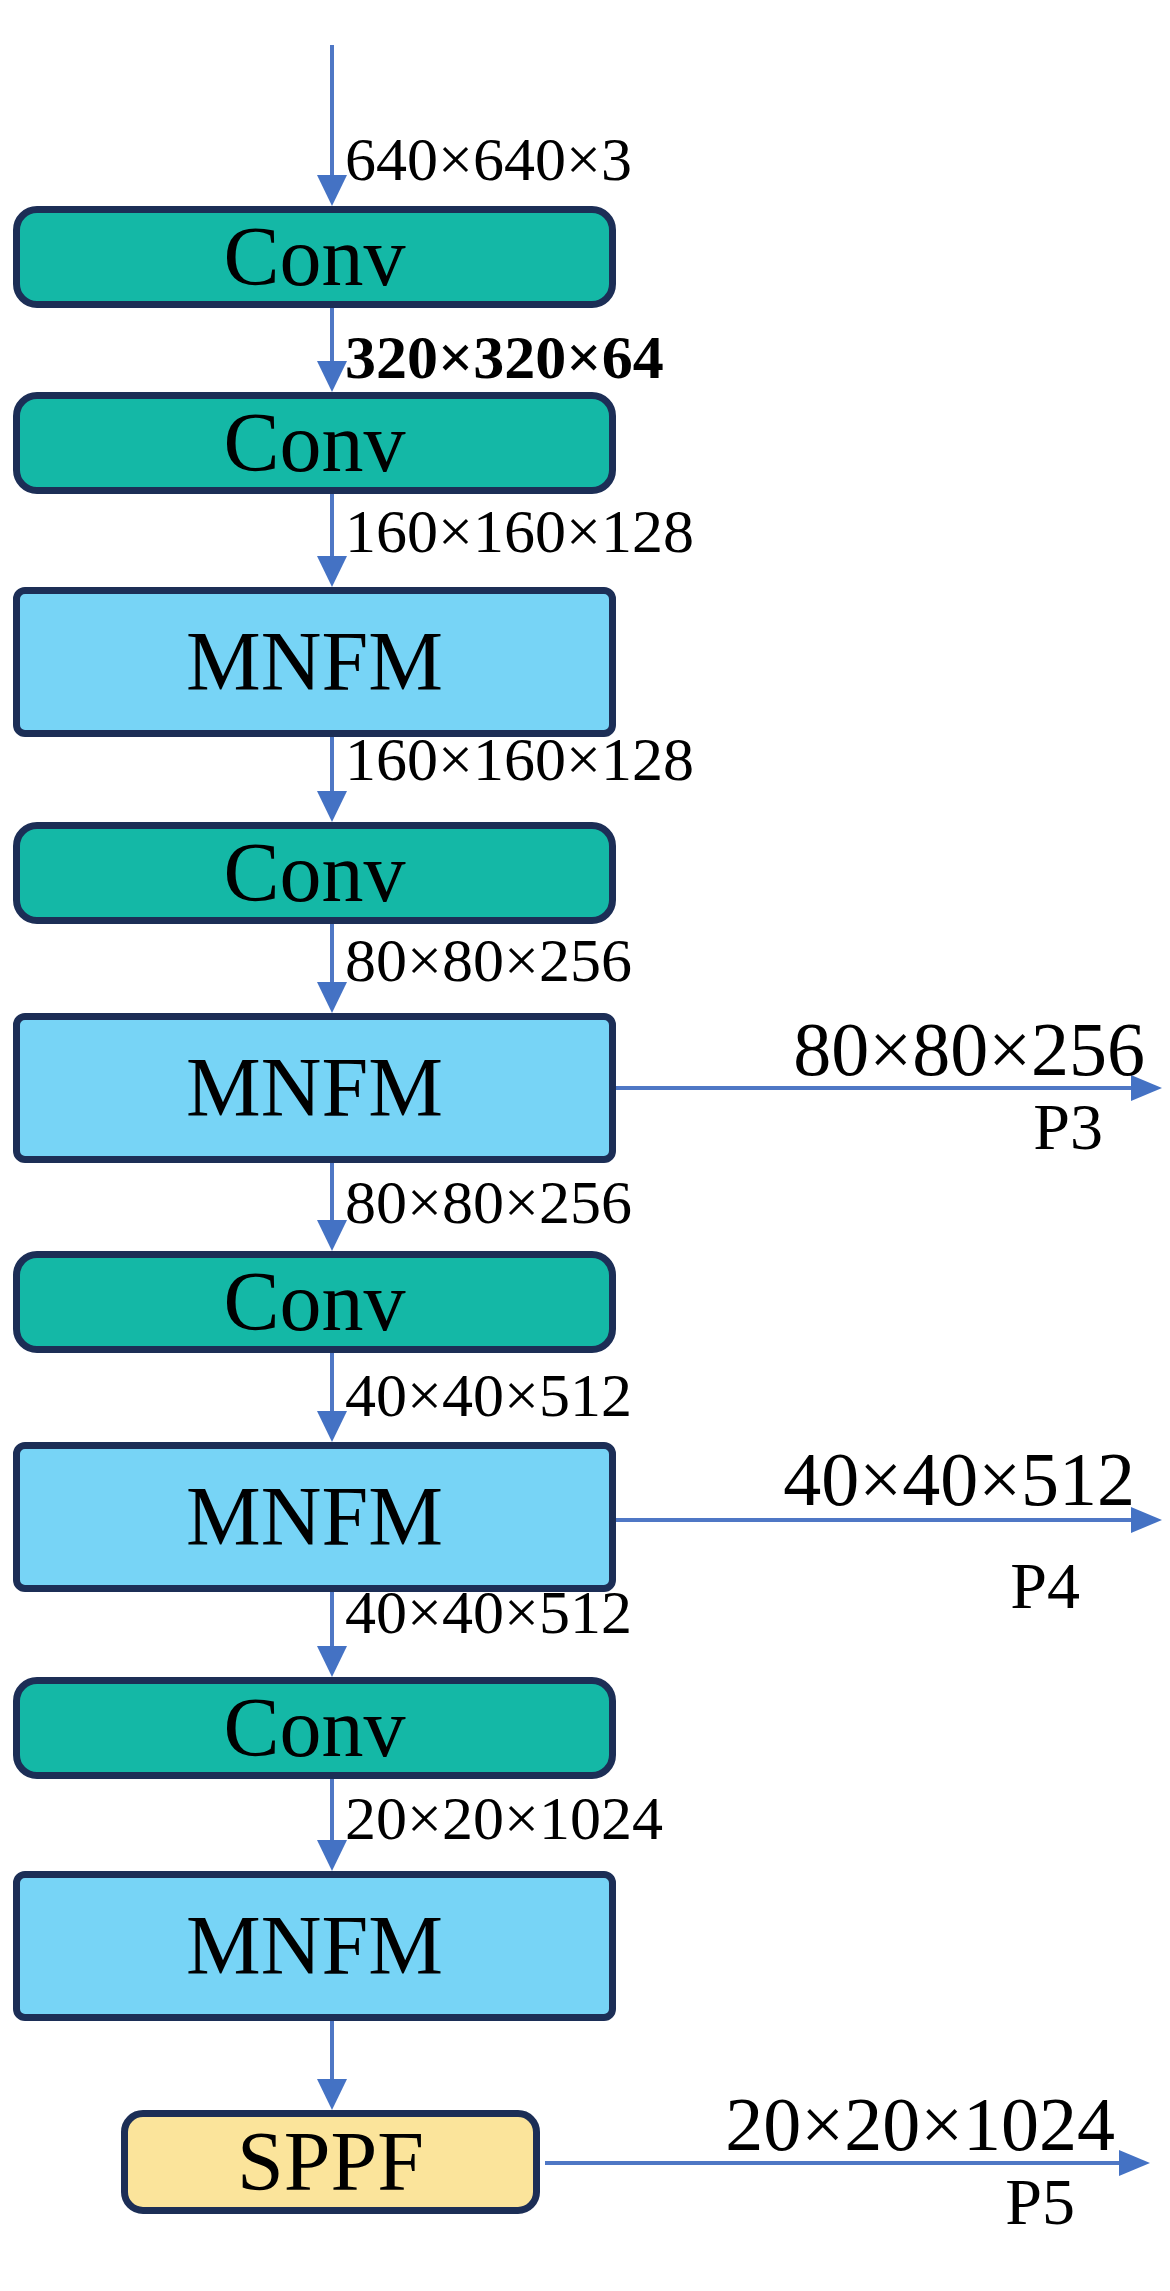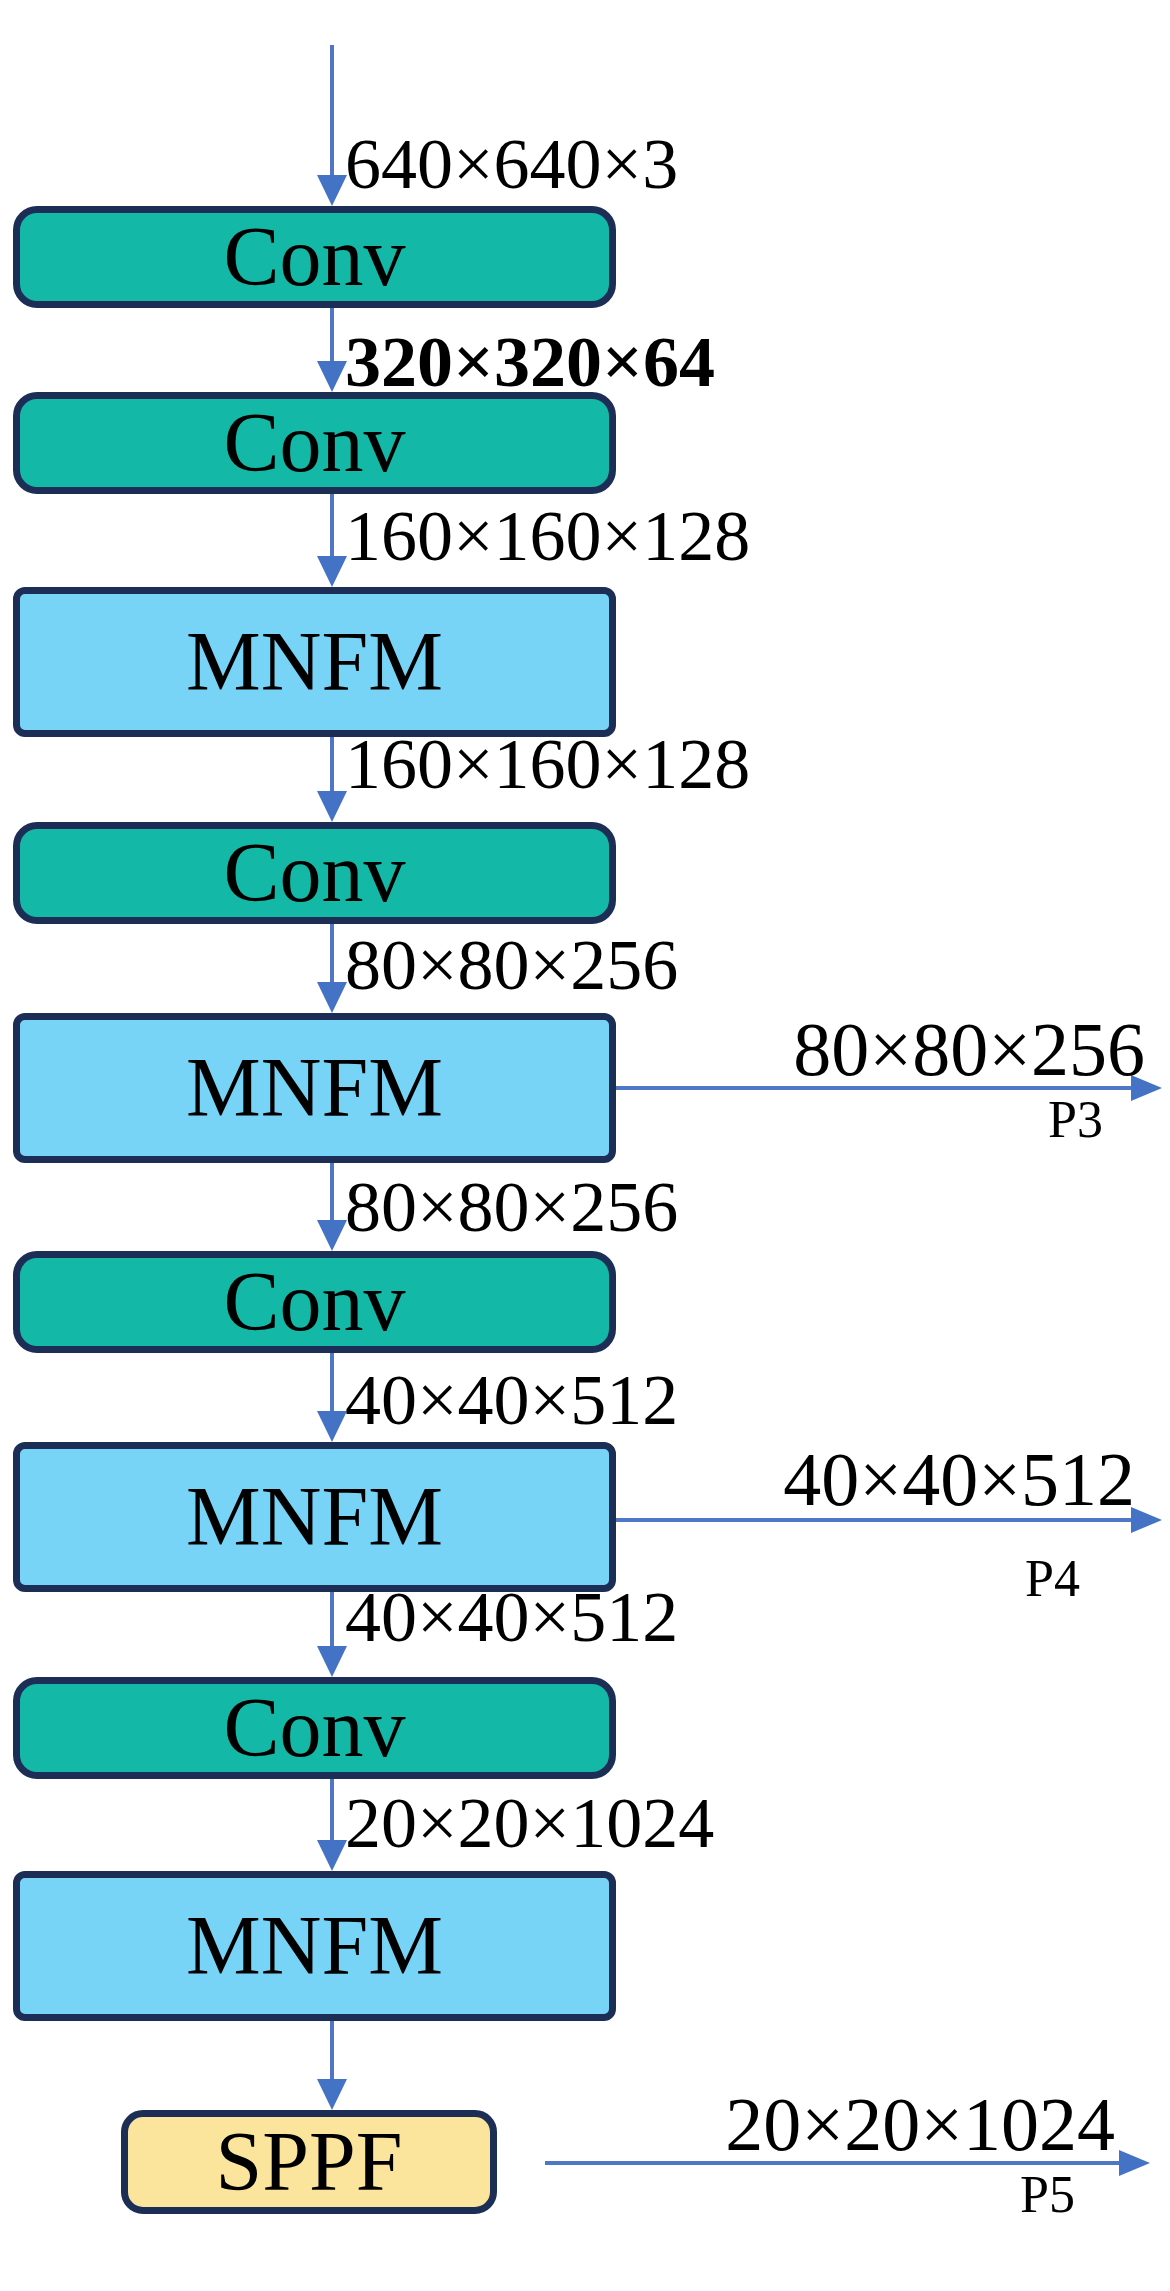--- a/index.html
+++ b/index.html
@@ -24,21 +24,21 @@
     border-radius: 24px;
     display: flex;
     align-items: center;
     justify-content: center;
     font-size: 84px;
     line-height: 1;
     box-sizing: border-box;
   }
   .conv  { background: #14b8a6; height: 102px; }
   .mnfm  { background: #77d4f6; height: 150px; border-radius: 12px; }
-  .sppf  { background: #fbe49b; height: 104px; left: 121px; width: 376px; border-radius: 22px; }
+  .sppf  { background: #fbe49b; height: 104px; left: 121px; width: 419px; border-radius: 22px; }
 
   .vline {
     position: absolute;
     left: 330px;
     width: 4px;
     background: #4f77c5;
   }
   .vhead {
     position: absolute;
     left: 317px;
@@ -55,35 +55,35 @@
   .hhead {
     position: absolute;
     width: 0; height: 0;
     border-top: 13px solid transparent;
     border-bottom: 13px solid transparent;
     border-left: 31px solid #4472c4;
   }
   .dimlabel {
     position: absolute;
     left: 345px;
-    font-size: 72px;
+    font-size: 62px;
     line-height: 1;
     white-space: nowrap;
     text-align: center;
   }
   .outdim {
     position: absolute;
     font-size: 76px;
     line-height: 1;
     text-align: right;
     white-space: nowrap;
   }
   .outname {
     position: absolute;
-    font-size: 52px;
+    font-size: 66px;
     line-height: 1;
     text-align: right;
     white-space: nowrap;
   }
   .inputlabel {
     position: absolute;
     left: 58px;
     top: 16px;
     font-size: 88px;
     line-height: 1;

